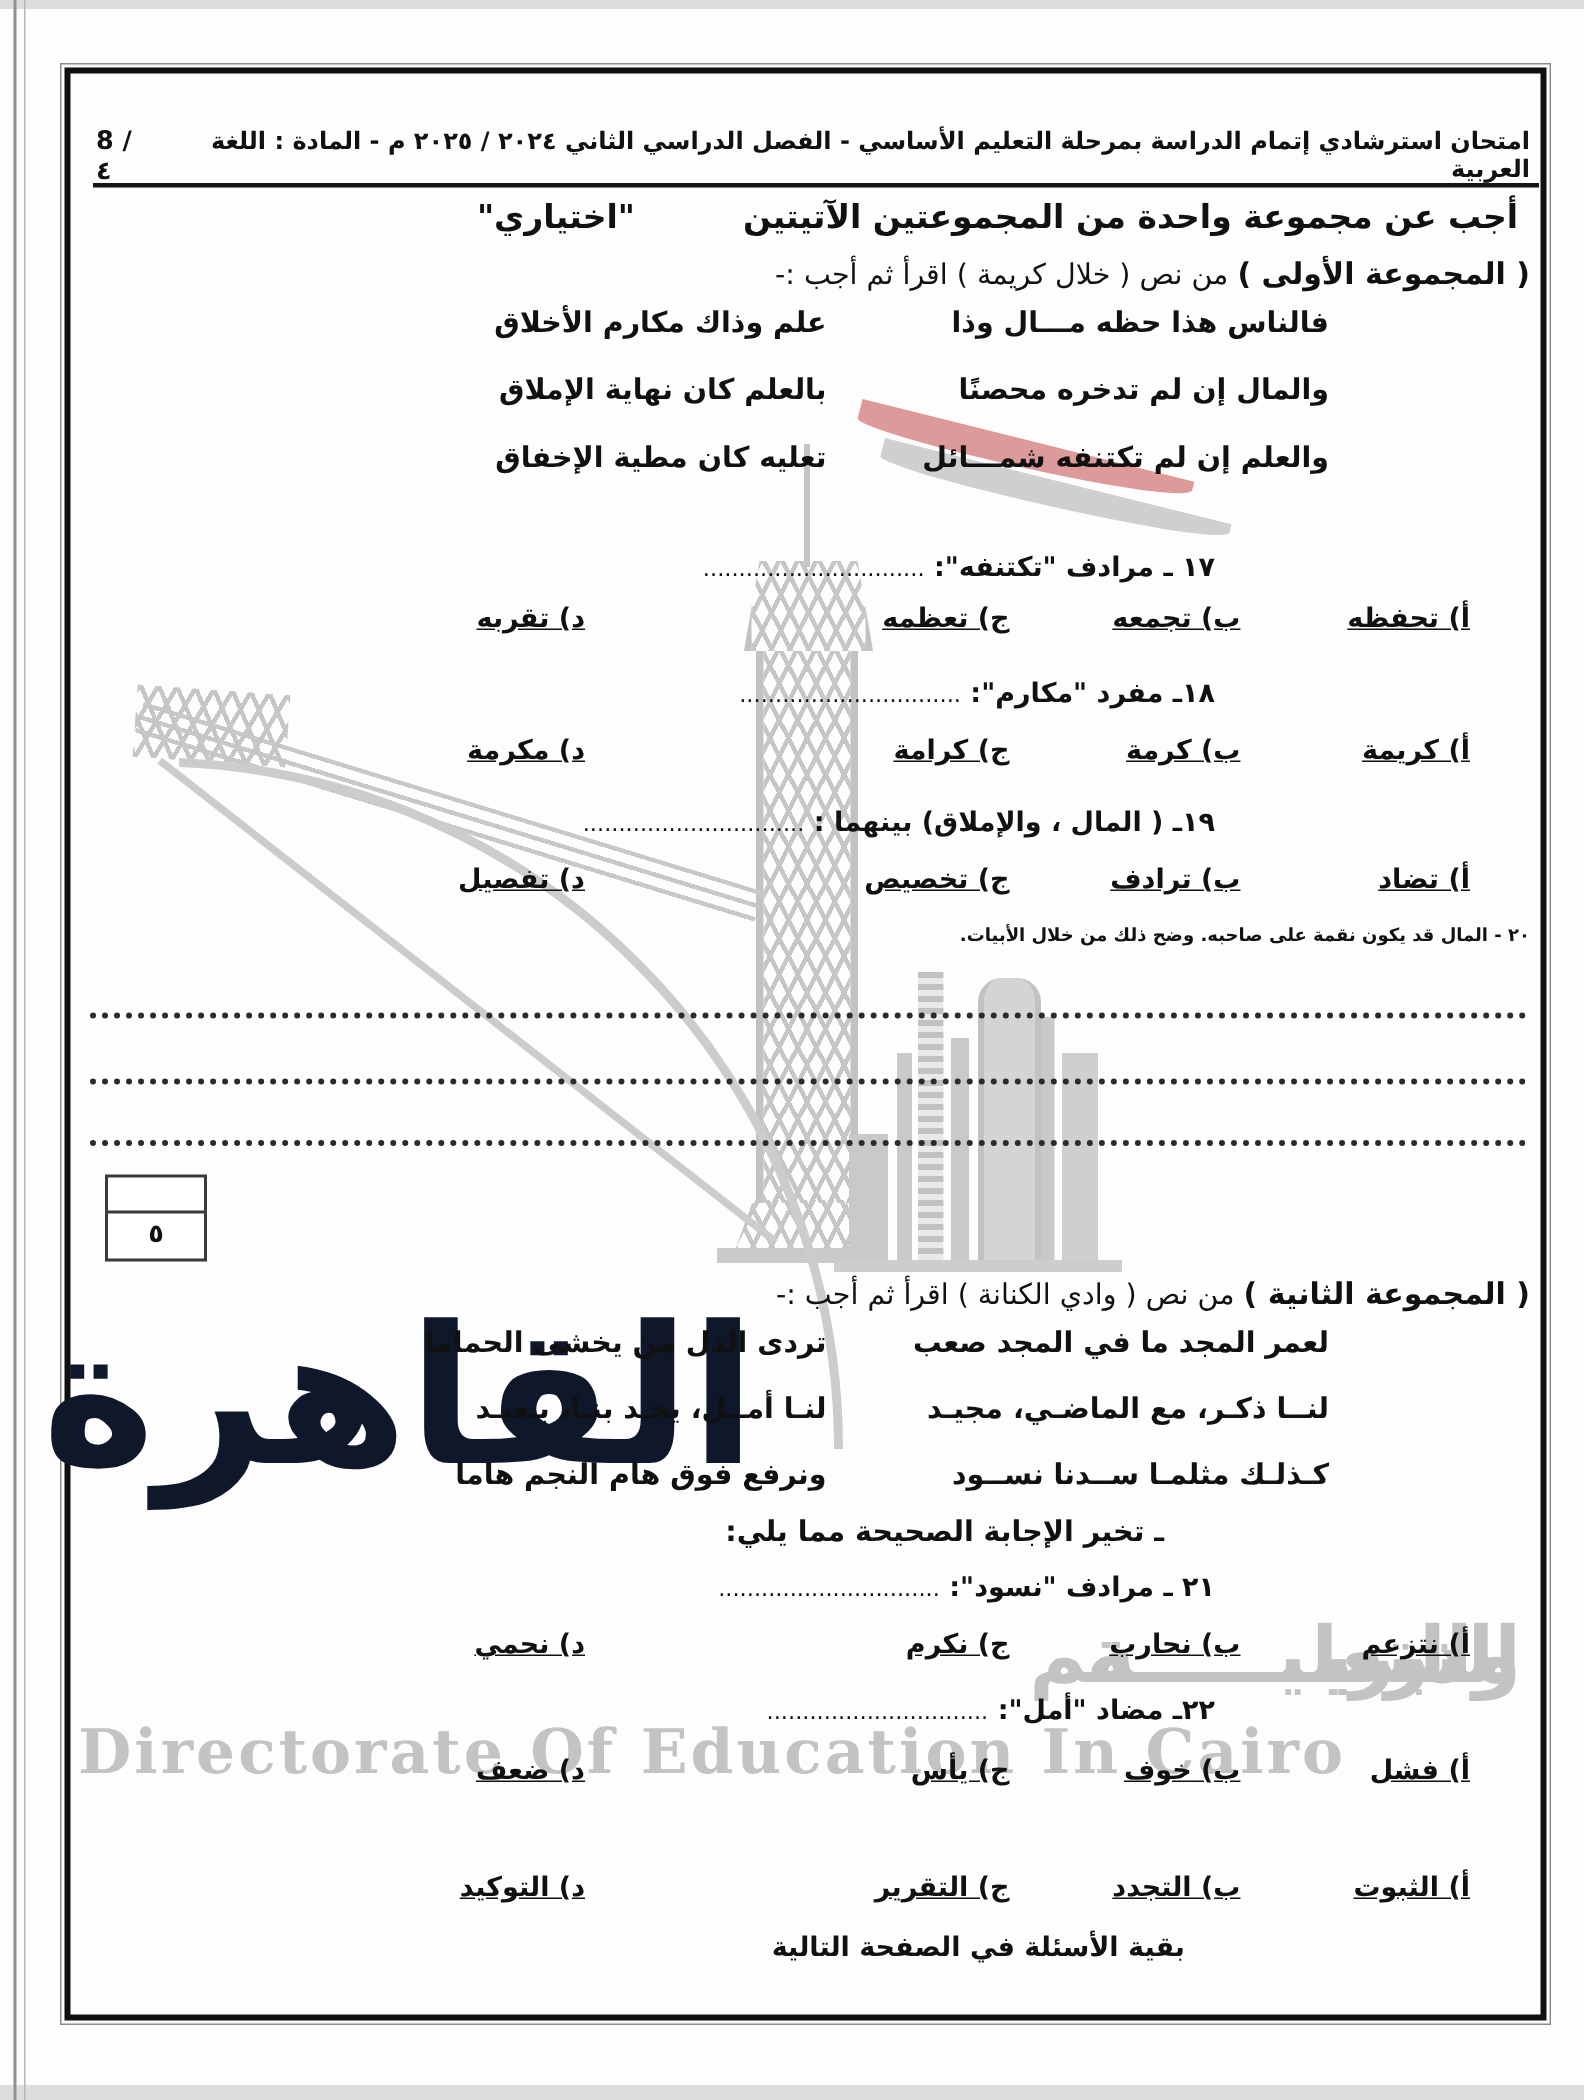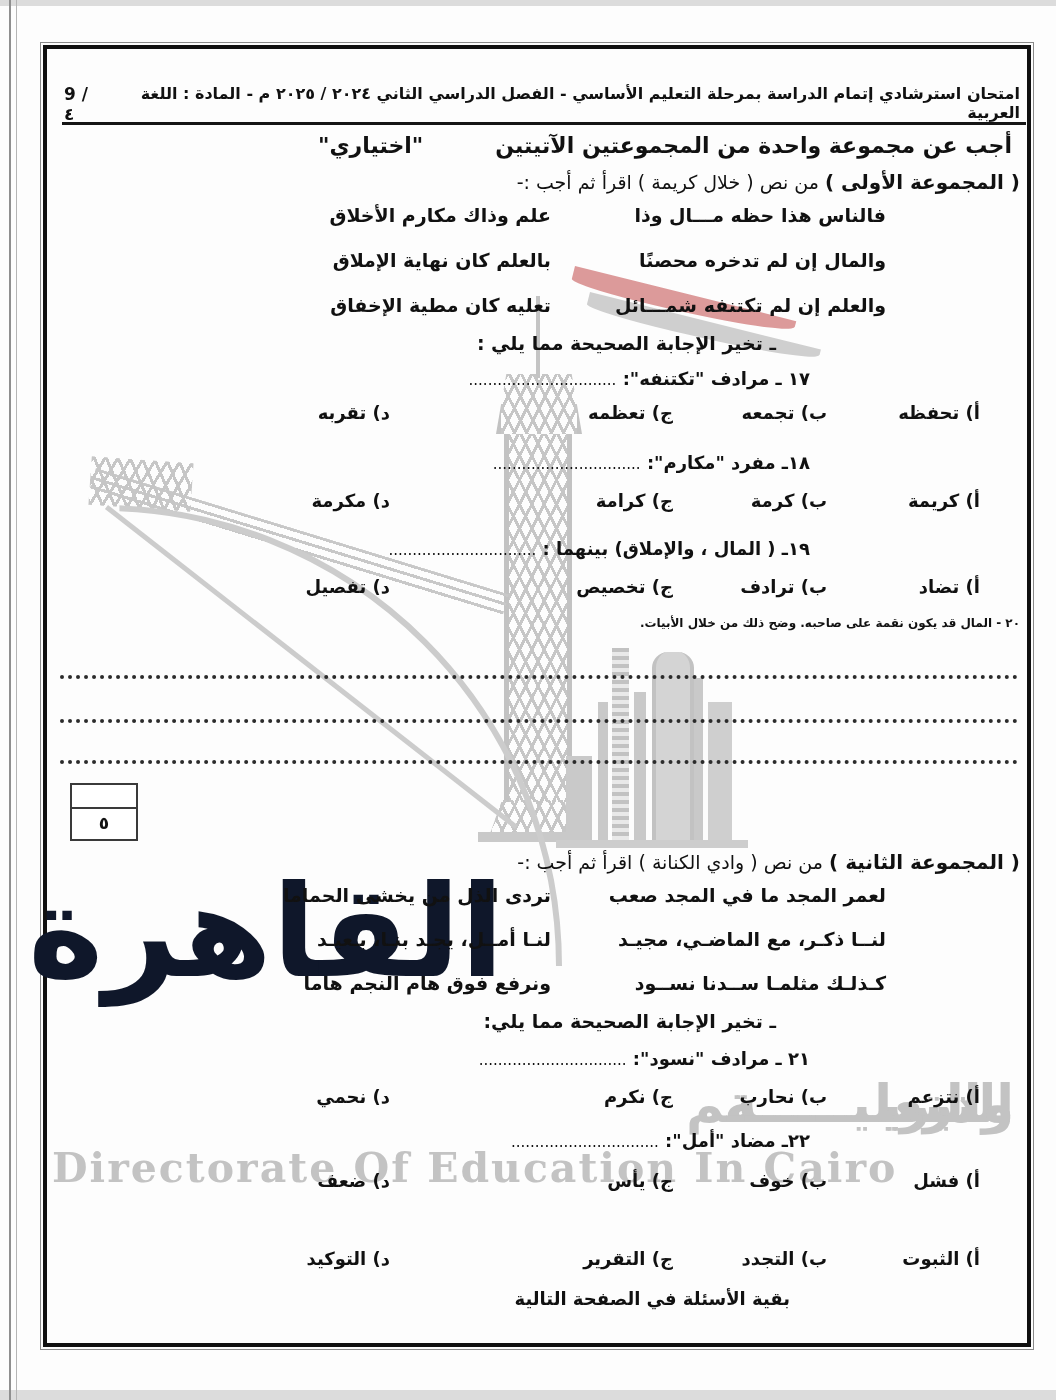--- a/index.html
+++ b/index.html
@@ -63,21 +63,21 @@
   .ghead{right:6px;font-size:19px;}
   .ghead b{font-size:20px;}
   .verse{right:140px;width:670px;display:grid;grid-template-columns:335px auto;
     font-size:19px;font-weight:bold;}
   .verse span{white-space:nowrap;}
   .choose{right:250px;font-size:19px;font-weight:bold;}
   .qline{right:216px;font-size:18px;font-weight:bold;white-space:nowrap;}
   .qline .dots{font-weight:normal;letter-spacing:1px;font-size:15px;}
   .opts{right:46px;width:700px;display:grid;grid-template-columns:153px 154px 283px auto;
     font-size:18px;font-weight:bold;}
-  .opts span{text-align:right;white-space:nowrap;}
+  .opts span{text-align:right;white-space:nowrap;text-decoration:underline;}
   .essay{right:6px;font-size:12px;font-weight:bold;white-space:nowrap;}
   .ans{left:2px;right:8px;height:1px;border-bottom:4px dotted #2b2b2b;}
   .score{left:12px;width:64px;height:54px;border:2px solid #3a3a3a;background:rgba(255,255,255,.7);}
   .score .cell-top{height:22px;border-bottom:2px solid #3a3a3a;}
   .score .cell-bottom{height:28px;text-align:center;font-weight:bold;font-size:17px;line-height:28px;}
   .footer{right:236px;font-size:18px;font-weight:bold;}
 </style>
 </head>
 <body>
 
@@ -115,21 +115,21 @@
     <span>التربيـــــــة</span>
     <span>والتعليـــــــم</span>
   </div>
   <div class="dir-en">Directorate Of Education In Cairo</div>
 </div>
 
 <div class="content">
 
   <div class="hdr">
     <span>امتحان استرشادي  إتمام الدراسة بمرحلة التعليم الأساسي - الفصل الدراسي الثاني ٢٠٢٤ / ٢٠٢٥ م  -  المادة : اللغة العربية</span>
-    <span class="pagenum">9 / ٤</span>
+    <span class="pagenum">8 / ٤</span>
   </div>
   <div class="rule"></div>
 
   <div class="title-row">
     <span>أجب عن مجموعة واحدة من المجموعتين الآتيتين</span>
     <span>"اختياري"</span>
   </div>
 
   <div class="ghead" style="top:170px;">
     <b>( المجموعة الأولى )</b>
@@ -142,21 +142,20 @@
   </div>
   <div class="verse" style="top:249px;">
     <span>والمال إن لم تدخره محصنًا</span>
     <span>بالعلم كان نهاية الإملاق</span>
   </div>
   <div class="verse" style="top:294px;">
     <span>والعلم إن لم تكتنفه شمـــائل</span>
     <span>تعليه كان مطية الإخفاق</span>
   </div>
 
-  <div class="choose" style="top:332px;">ـ تخير الإجابة الصحيحة مما يلي :</div>
 
   <div class="qline" style="top:368px;">
     <span>١٧ ـ مرادف "تكتنفه":</span>
     <span class="dots">...............................</span>
   </div>
   <div class="opts" style="top:402px;">
     <span>أ) تحفظه</span>
     <span>ب) تجمعه</span>
     <span>ج) تعظمه</span>
     <span>د) تقربه</span>

